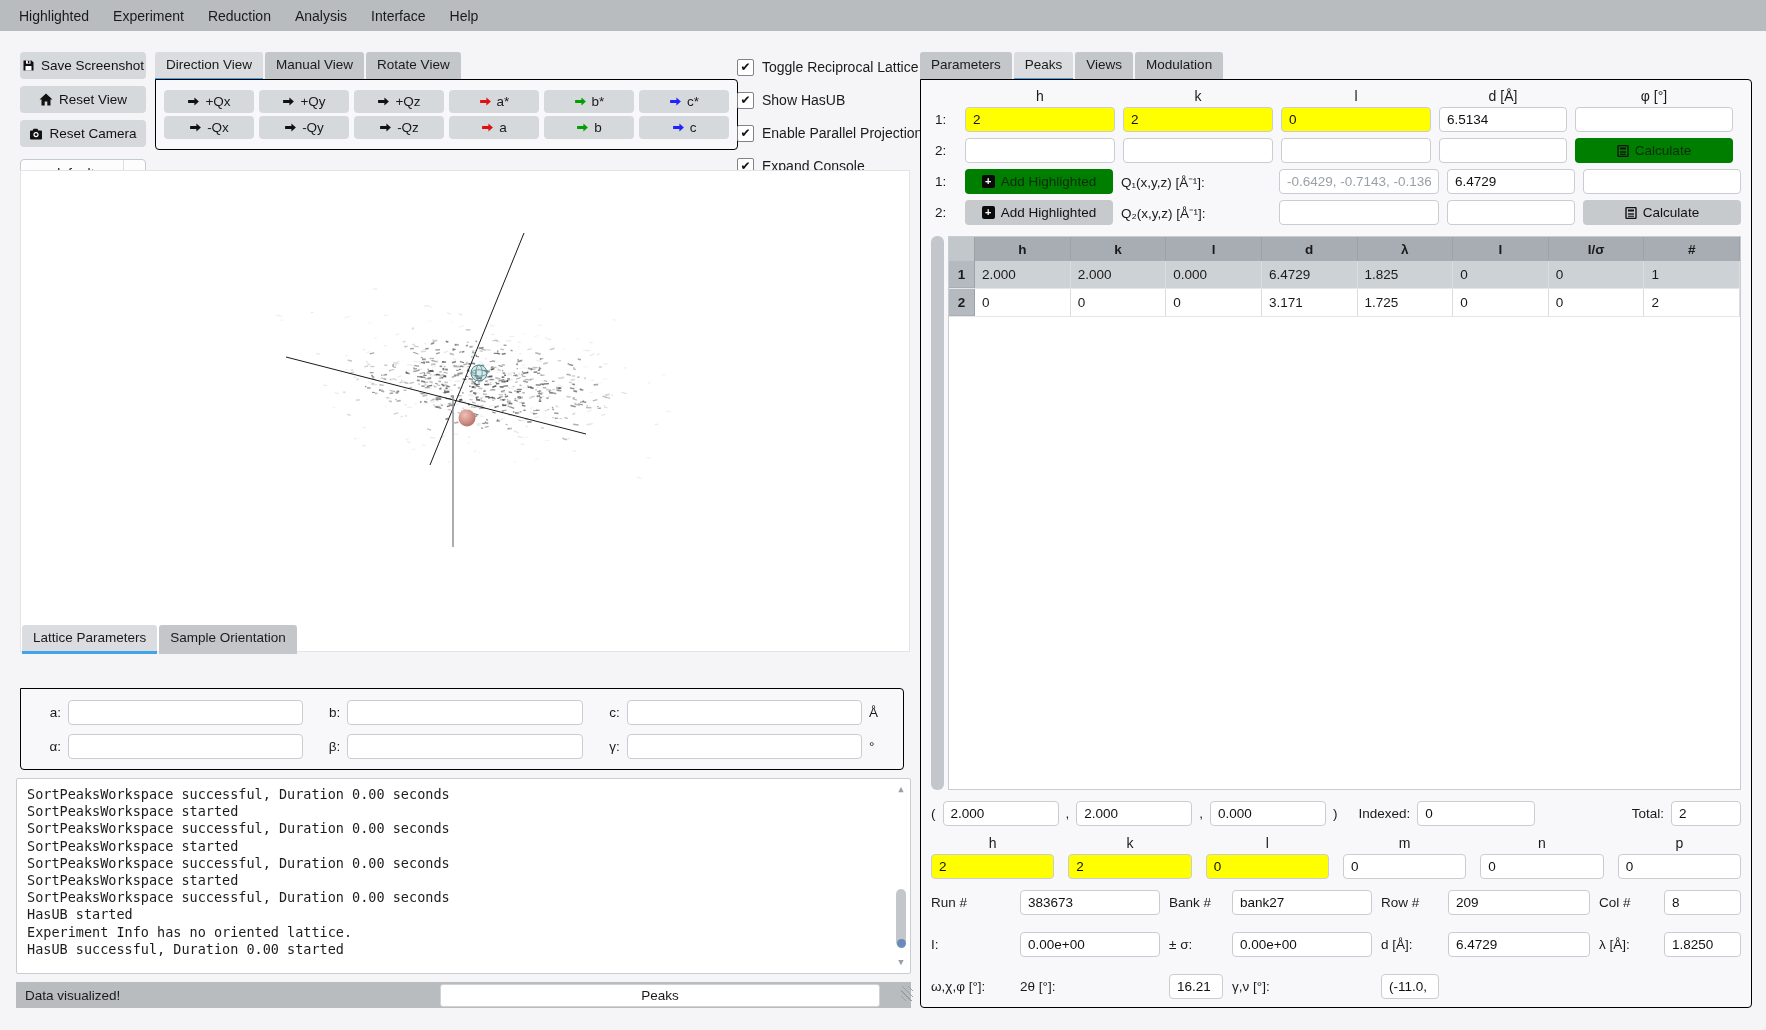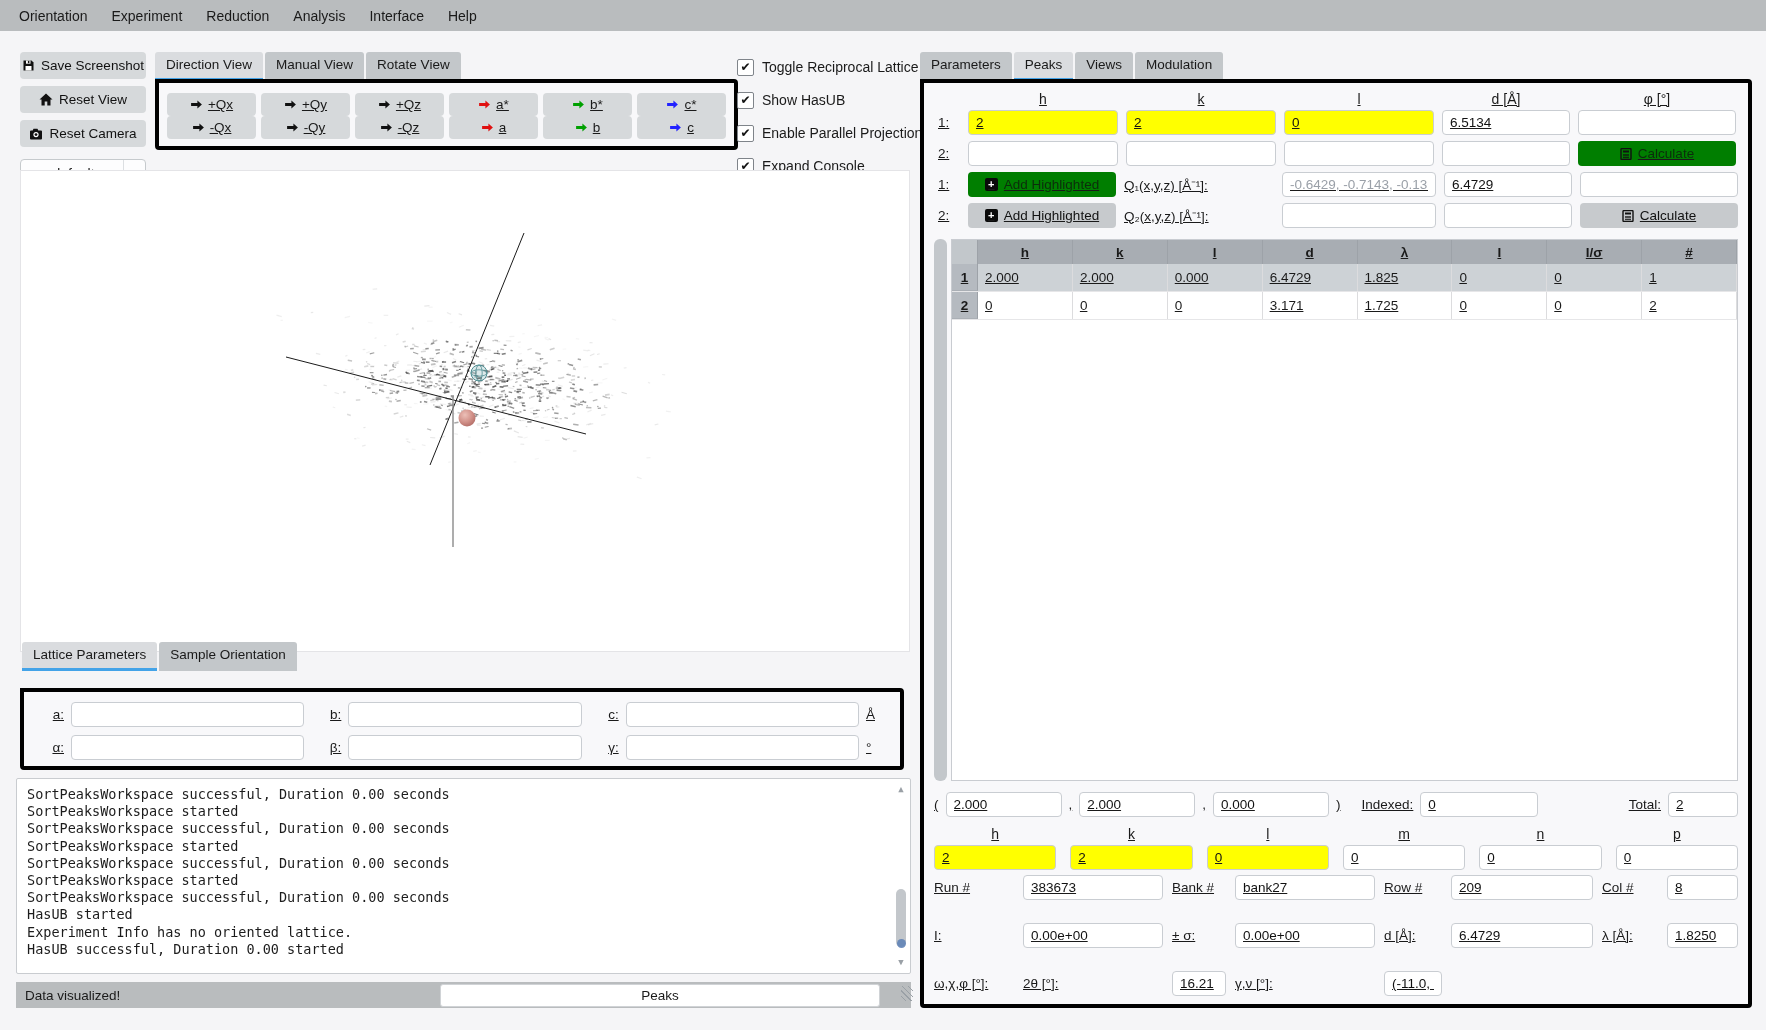--- a/index.html
+++ b/index.html
@@ -14,21 +14,21 @@
        justify-content:center;gap:6px;font-size:13.5px;color:#111;cursor:default;}
   input.fld{box-sizing:border-box;height:25px;border:1px solid #c9cdd2;border-radius:4px;
        background:#fff;font-family:"Liberation Sans",sans-serif;font-size:13.5px;color:#111;
        padding:2px 7px;width:100%;outline:none;}
   input.fld::placeholder{color:#9aa0a8;}
   input.yellow{background:#ffff00;}
   .tabrow{display:flex;align-items:flex-end;}
   .tab{background:#c3c7ca;padding:5px 11px 2px 11px;font-size:13.5px;margin-right:2px;
        border-radius:3px 3px 0 0;border-bottom:3px solid transparent;height:19px;}
   .tab.sel{background:#dadcdf;border-bottom:3px solid #43a3e8;}
-  .pane{background:#f8f8fa;border:4px solid #000000;border-radius:0 4px 4px 4px;box-sizing:border-box;text-decoration:underline;}
+  .pane{background:#f8f8fa;border:1px solid #000000;border-radius:0 4px 4px 4px;box-sizing:border-box;}
   
   .tool-col{position:absolute;left:20px;top:52px;width:126px;display:flex;flex-direction:column;gap:7px;}
   .tool-col .btn{height:27px;}
   .combo{margin-top:5px;height:29px;background:#fdfdfe;border:1px solid #c6cacd;border-radius:4px;
          display:flex;align-items:center;padding-left:9px;gap:9px;box-sizing:border-box;}
   .combo-arrow{margin-left:auto;width:21px;height:100%;border-left:1px solid #dcdfe2;
          display:flex;align-items:center;justify-content:center;color:#9aa0a6;font-size:9px;}
   
   .view-tabs{position:absolute;left:155px;top:52px;}
   .dir-box{position:absolute;left:155px;top:79px;width:583px;height:71px;padding:10px 8px;
@@ -38,21 +38,21 @@
            align-items:center;justify-content:center;gap:5px;font-size:13.5px;}
   
   .options{position:absolute;left:737px;top:57px;display:flex;flex-direction:column;gap:13px;}
   .opt{display:flex;align-items:center;gap:8px;font-size:14px;height:20px;}
   .cb{width:15px;height:15px;background:#fff;border:1px solid #7f848a;border-radius:2px;
       display:flex;align-items:center;justify-content:center;font-size:12px;line-height:12px;color:#111;}
   
   .viewport{position:absolute;left:20px;top:170px;width:890px;height:482px;background:#fff;
             border:1px solid #e4e4e7;box-sizing:border-box;}
   
-  .lattice-tabs{position:absolute;left:22px;top:642px;}
+  .lattice-tabs{position:absolute;left:22px;top:625px;}
   .lattice-box{position:absolute;left:20px;top:688px;width:884px;height:82px;
       display:grid;grid-template-columns:26px 1fr 30px 1fr 30px 1fr 20px;align-items:center;
       padding:10px 14px;gap:8px 7px;}
   .lattice-box label{text-align:right;font-size:13.5px;}
   .unit{font-size:13.5px;text-align:left;}
   
   .console{position:absolute;left:16px;top:778px;width:895px;height:196px;background:#fff;
       border:1px solid #c9ccd0;border-radius:2px;box-sizing:border-box;
       font-family:"DejaVu Sans Mono",monospace;font-size:13.5px;line-height:17.2px;
       padding:7px 26px 7px 10px;color:#1c1c1c;}
@@ -100,28 +100,28 @@
   .brow.selrow .cell{background:#cdd2d6;}
   .brow .rn{display:flex;align-items:center;justify-content:center;background:#b5bac0;font-weight:bold;
             border-right:1px solid #9da2a8;border-bottom:1px solid #aaafb5;}
   
   .coords-row{display:flex;align-items:center;gap:7px;margin-top:11px;}
   .coords-row input{width:116px;}
   .mnp-head{display:grid;grid-template-columns:repeat(6,1fr);gap:0 14px;margin-top:9px;font-size:14px;}
   .mnp-head div{text-align:center;}
   .mnp-grid{display:grid;grid-template-columns:repeat(6,1fr);gap:0 14px;margin-top:3px;}
   .info-grid{display:grid;grid-template-columns:80px 140px 54px 140px 58px 142px 56px 1fr;
-             gap:23px 9px;margin-top:5px;align-items:center;font-size:13.5px;}
+             gap:17px 9px;margin-top:11px;align-items:center;font-size:13.5px;}
   .span3{grid-column:2 / 5;}
 </style>
 </head>
 <body>
 
 <div class="menubar">
-  <span class="menu-item">Orientation</span>
+  <span class="menu-item">Highlighted</span>
   <span class="menu-item">Experiment</span>
   <span class="menu-item">Reduction</span>
   <span class="menu-item">Analysis</span>
   <span class="menu-item">Interface</span>
   <span class="menu-item">Help</span>
 </div>
 
 <div class="tool-col">
   <div class="btn">
     <svg width="13" height="13" viewBox="0 0 13 13">

